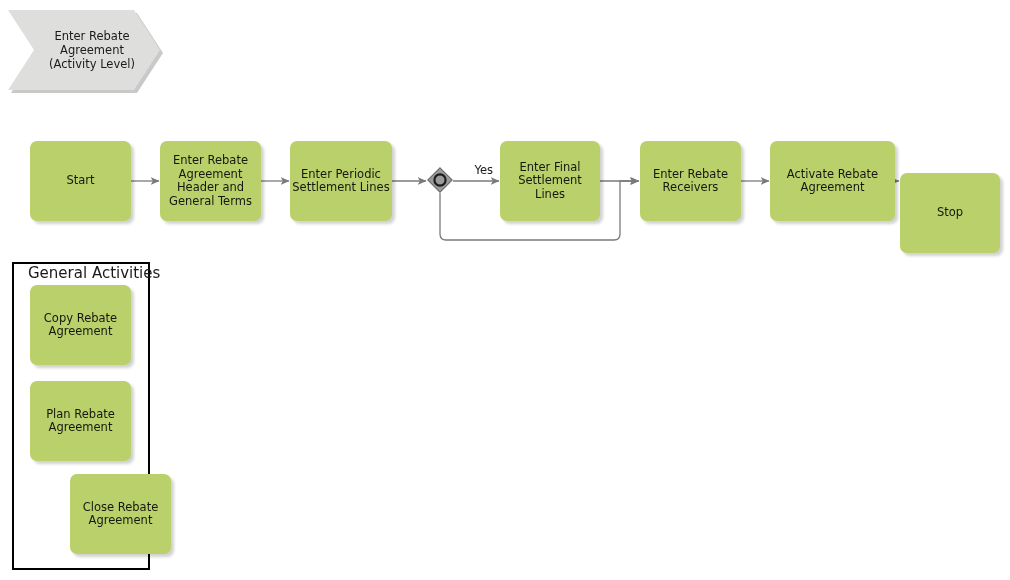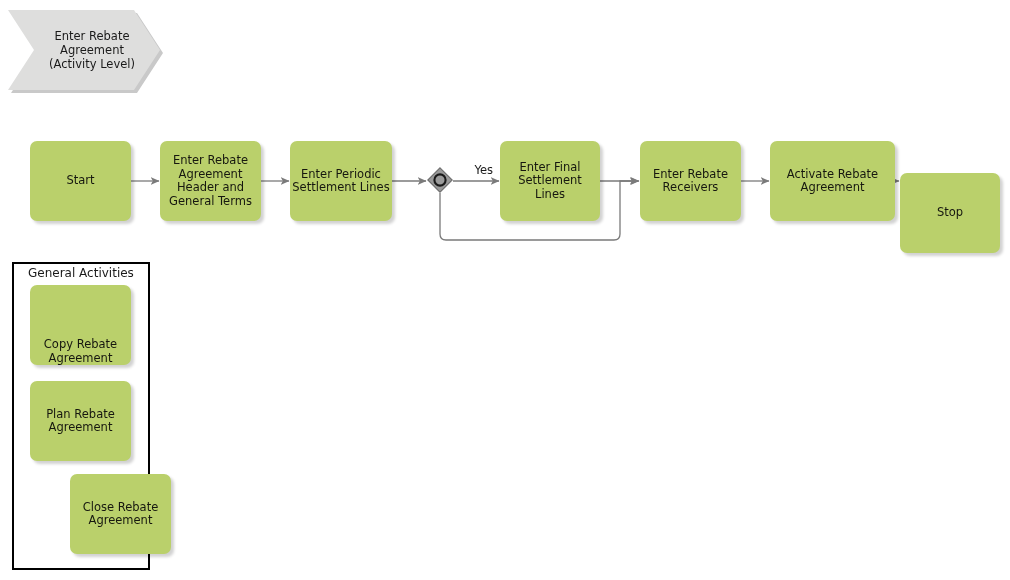--- a/index.html
+++ b/index.html
@@ -104,21 +104,21 @@
 
   
   .group-box {
     position: absolute;
     border: 2px solid #000000;
     background: #ffffff;
     box-sizing: border-box;
   }
   .group-title {
     position: absolute;
-    font-size: 12px;
+    font-size: 15px;
     line-height: 14px;
     color: #1a1a1a;
   }
 </style>
 </head>
 <body>
 
 <div id="canvas">
 
   <svg id="connectors" width="1010" height="580" viewBox="0 0 1010 580" style="position:absolute;left:0;top:0;">
@@ -196,21 +196,21 @@
   </div>
 
   <div class="task" style="left:900px;top:141px;width:100px;height:80px;margin-top:32px;">
     <span class="task-label">Stop</span>
   </div>
 
   <div class="group-box" style="left:12px;top:262px;width:138px;height:308px;"></div>
 
   <div class="group-title" style="left:28px;top:266px;">General Activities</div>
 
-  <div class="task" style="left:30px;top:285px;width:101px;height:80px;align-items:flex-end;">
+  <div class="task" style="left:30px;top:285px;width:101px;height:80px;">
     <span class="task-label">Copy Rebate
 Agreement</span>
   </div>
 
   <div class="task" style="left:30px;top:381px;width:101px;height:80px;">
     <span class="task-label">Plan Rebate
 Agreement</span>
   </div>
 
   <div class="task" style="left:30px;top:474px;width:101px;height:80px;margin-left:40px;">

